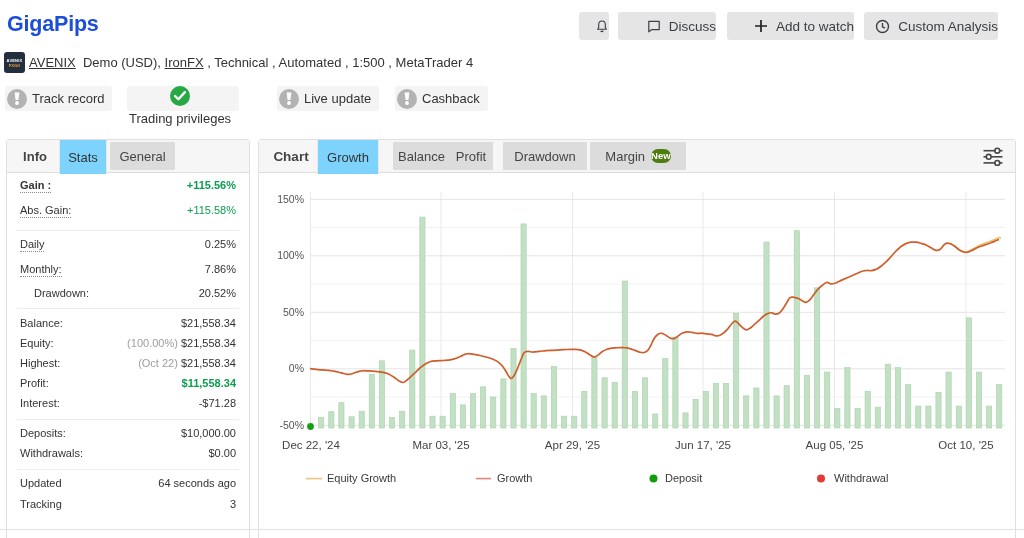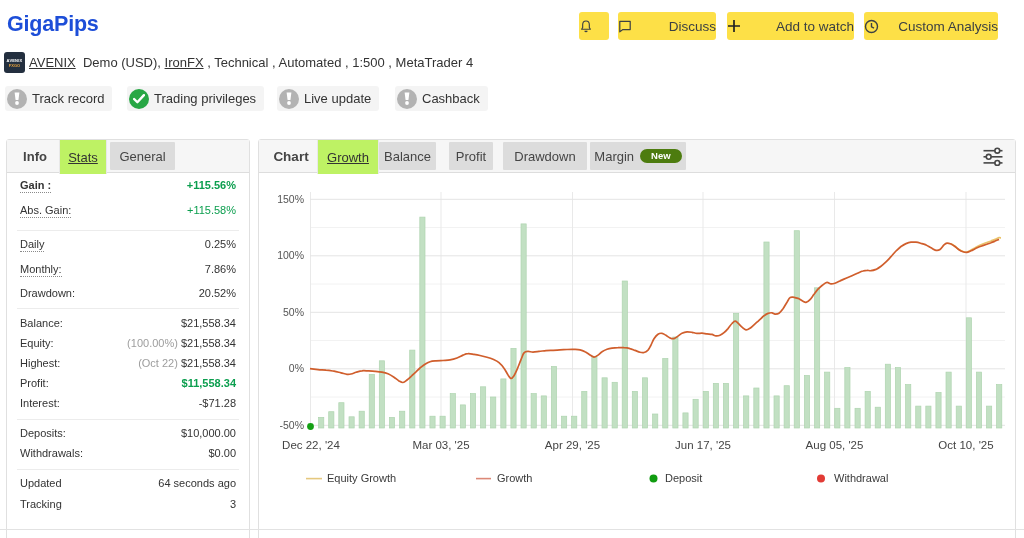--- a/index.html
+++ b/index.html
@@ -1,24 +1,24 @@
 <!DOCTYPE html>
 <html><head>
 <meta charset="utf-8">
 <style>
 * { margin:0; padding:0; box-sizing:border-box; }
 html,body { width:1024px; height:538px; background:#fff; font-family:"Liberation Sans", sans-serif; position:relative; overflow:hidden; }
 .abs { position:absolute; }
-.btn { position:absolute; top:12px; height:28px; background:#fde047; border-radius:3px; color:#3c4043; font-size:13.5px; display:flex; align-items:center; justify-content:space-between; gap:8px; }
+.btn { position:absolute; top:12px; height:28px; background:#e5e5e5; border-radius:3px; color:#3c4043; font-size:13.5px; display:flex; align-items:center; justify-content:flex-end; gap:8px; }
 .badge { position:absolute; top:86px; height:25px; background:#f4f4f4; border-radius:3px; color:#333; font-size:13px; display:flex; align-items:center; padding:0 8px 0 2px; gap:5px; }
 .circ { width:20px; height:20px; border-radius:50%; display:flex; align-items:center; justify-content:center; flex:0 0 20px; }
 .panel { position:absolute; top:139px; background:#fff; border:1px solid #e0e0e0; border-radius:3px; }
 .tabbar { position:absolute; left:0; top:0; right:0; height:33px; background:#f6f6f6; border-bottom:1px solid #ddd; }
 .tab { position:absolute; top:0; height:33px; display:flex; align-items:center; justify-content:center; font-size:13px; color:#454545; }
-.tab.on { background:#bef264; border-left:1px solid #e8e8e8; border-right:1px solid #e8e8e8; height:34px; color:#333;text-decoration:underline; }
+.tab.on { background:#7dd3fc; border-left:1px solid #e8e8e8; border-right:1px solid #e8e8e8; height:34px; color:#333; }
 .tab.off { background:#dcdcdc; top:2px; height:28px; border-radius:1px; }
 .row { position:absolute; left:13px; right:13px; height:18px; font-size:11px; color:#333; }
 .row .lb { position:absolute; left:0; top:0; }
 .row .vl { position:absolute; right:0; top:0; }
 .dot { border-bottom:1px dotted #8a8a8a; padding-bottom:1px; }
 .sep { position:absolute; left:10px; right:10px; height:0; border-top:1px solid #ececec; }
 .grey { color:#9d9d9d; }
 .green { color:#0b9e4e; }
 </style>
 </head>
@@ -60,21 +60,21 @@
 
 <div class="badge" style="left:5px;">
   <span class="circ" style="background:#b3b3b3;">
       <svg width="6" height="13" viewBox="0 0 6 13">
         <path d="M0.6 0.5 H5.4 L4.4 8 H1.6 Z" fill="#fff"></path>
         <circle cx="3" cy="11" r="1.9" fill="#fff"></circle>
       </svg>
     </span>
   <span>Track record</span>
 </div>
-<div class="badge" style="left:127px;">
+<div class="badge" style="left:127px;flex-direction:column;">
   <span class="circ" style="background:#28a745;">
       <svg width="12" height="10" viewBox="0 0 11 9">
         <path d="M1 4.5 L4 7.5 L10 1" fill="none" stroke="#fff" stroke-width="2.2" stroke-linecap="round" stroke-linejoin="round"></path>
       </svg>
     </span>
   <span>Trading privileges</span>
 </div>
 <div class="badge" style="left:277px;">
   <span class="circ" style="background:#b3b3b3;">
       <svg width="6" height="13" viewBox="0 0 6 13">
@@ -110,21 +110,21 @@
     </div>
   <div class="sep" style="top:90px;"></div>
   <div class="row" style="top:98px;">
       <span class="lb dot">Daily</span>
       <span class="vl">0.25%</span>
     </div>
   <div class="row" style="top:123px;">
       <span class="lb dot">Monthly:</span>
       <span class="vl">7.86%</span>
     </div>
-  <div class="row" style="top:147px;">
+  <div class="row" style="top:147px;margin-left:14px;">
       <span class="lb">Drawdown:</span>
       <span class="vl">20.52%</span>
     </div>
   <div class="sep" style="top:168px;"></div>
   <div class="row" style="top:177px;">
       <span class="lb">Balance:</span>
       <span class="vl">$21,558.34</span>
     </div>
   <div class="row" style="top:197px;">
       <span class="lb">Equity:</span>
@@ -159,26 +159,26 @@
   <div class="row" style="top:358px;">
       <span class="lb">Tracking</span>
       <span class="vl">3</span>
     </div>
 </div>
 
 <div class="panel" style="left:258px; width:758px; height:464px;">
   <div class="tabbar"></div>
   <div class="tab" style="left:15px; width:34px; font-weight:bold; font-size:13.5px;">Chart</div>
   <div class="tab on" style="left:58px; width:62px;">Growth</div>
-  <div class="tab off" style="left:120px; width:57px;">Balance</div>
+  <div class="tab off" style="left:134px; width:57px;">Balance</div>
   <div class="tab off" style="left:190px; width:44px;">Profit</div>
   <div class="tab off" style="left:244px; width:84px;">Drawdown</div>
   <div class="tab off" style="left:331px; width:96px; gap:6px;">
       <span>Margin</span>
-      <span style="background:#4d7c0f; color:#fff; font-size:9.5px; font-weight:bold; border-radius:8px; padding:2px 11px; line-height:1;">New</span>
+      <span style="background:#4d7c0f; color:#fff; font-size:9.5px; font-weight:bold; border-radius:8px; padding:2px 0; line-height:1;">New</span>
     </div>
   <svg class="abs" style="left:724px; top:7px;" width="20" height="20" viewBox="0 0 20 20">
     <g stroke="#474747" stroke-width="1.6" fill="#fff">
       <line x1="0.5" y1="3.7" x2="19.5" y2="3.7"></line>
         <circle cx="14.3" cy="3.7" r="2.4"></circle>
       <line x1="0.5" y1="9.8" x2="19.5" y2="9.8"></line>
         <circle cx="5.7" cy="9.8" r="2.4"></circle>
       <line x1="0.5" y1="15.9" x2="19.5" y2="15.9"></line>
         <circle cx="14.3" cy="15.9" r="2.4"></circle>
     </g>

